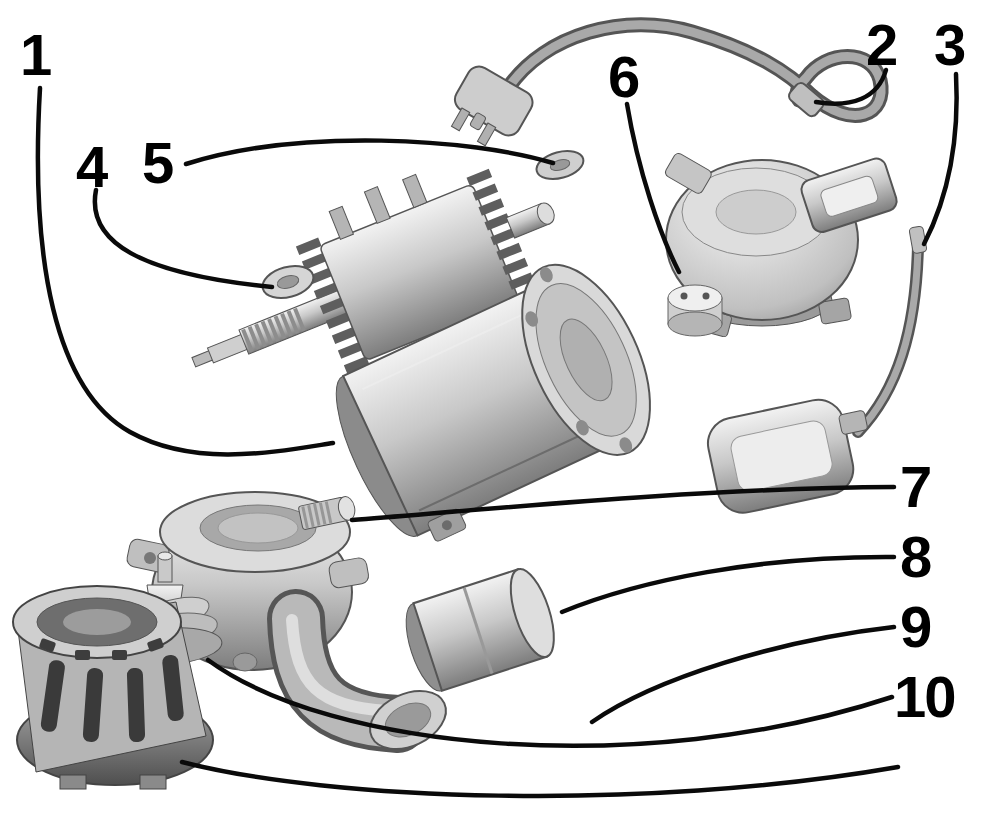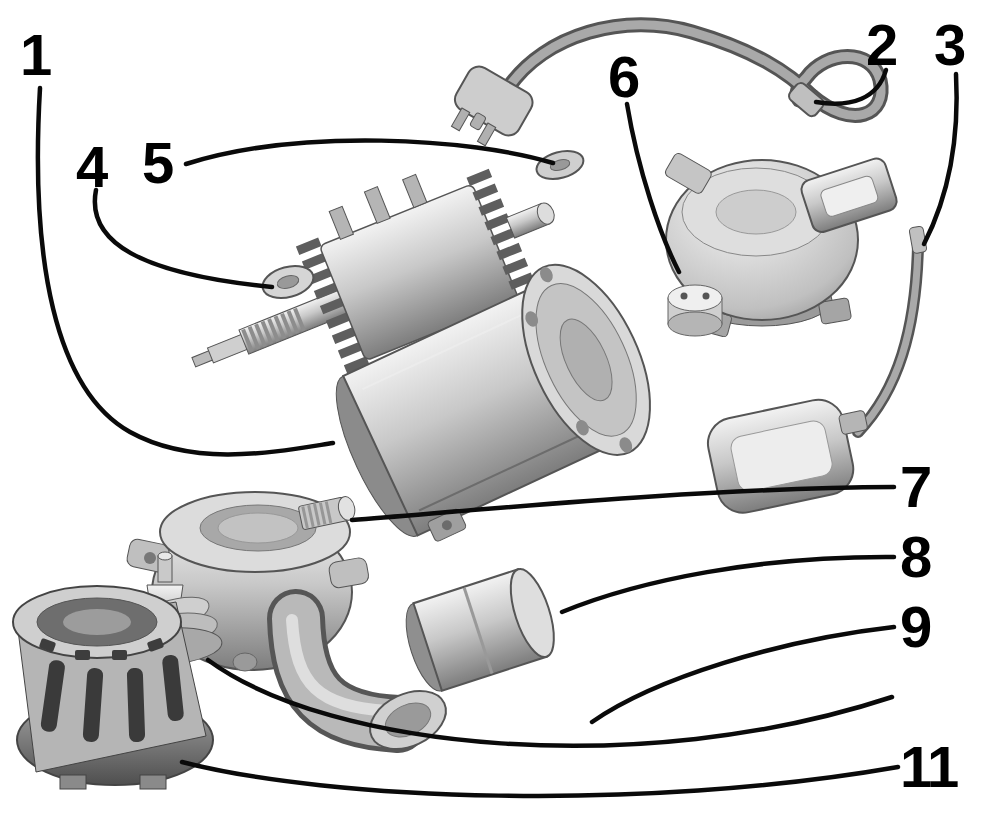--- a/index.html
+++ b/index.html
@@ -251,15 +251,15 @@
 
   <div class="callout c1">1</div>
   <div class="callout c2">2</div>
   <div class="callout c3">3</div>
   <div class="callout c4">4</div>
   <div class="callout c5">5</div>
   <div class="callout c6">6</div>
   <div class="callout c7">7</div>
   <div class="callout c8">8</div>
   <div class="callout c9">9</div>
-  <div class="callout c11">11</div>
+  <div class="callout c10">10</div>
 
 </div>
 
 </body></html>

